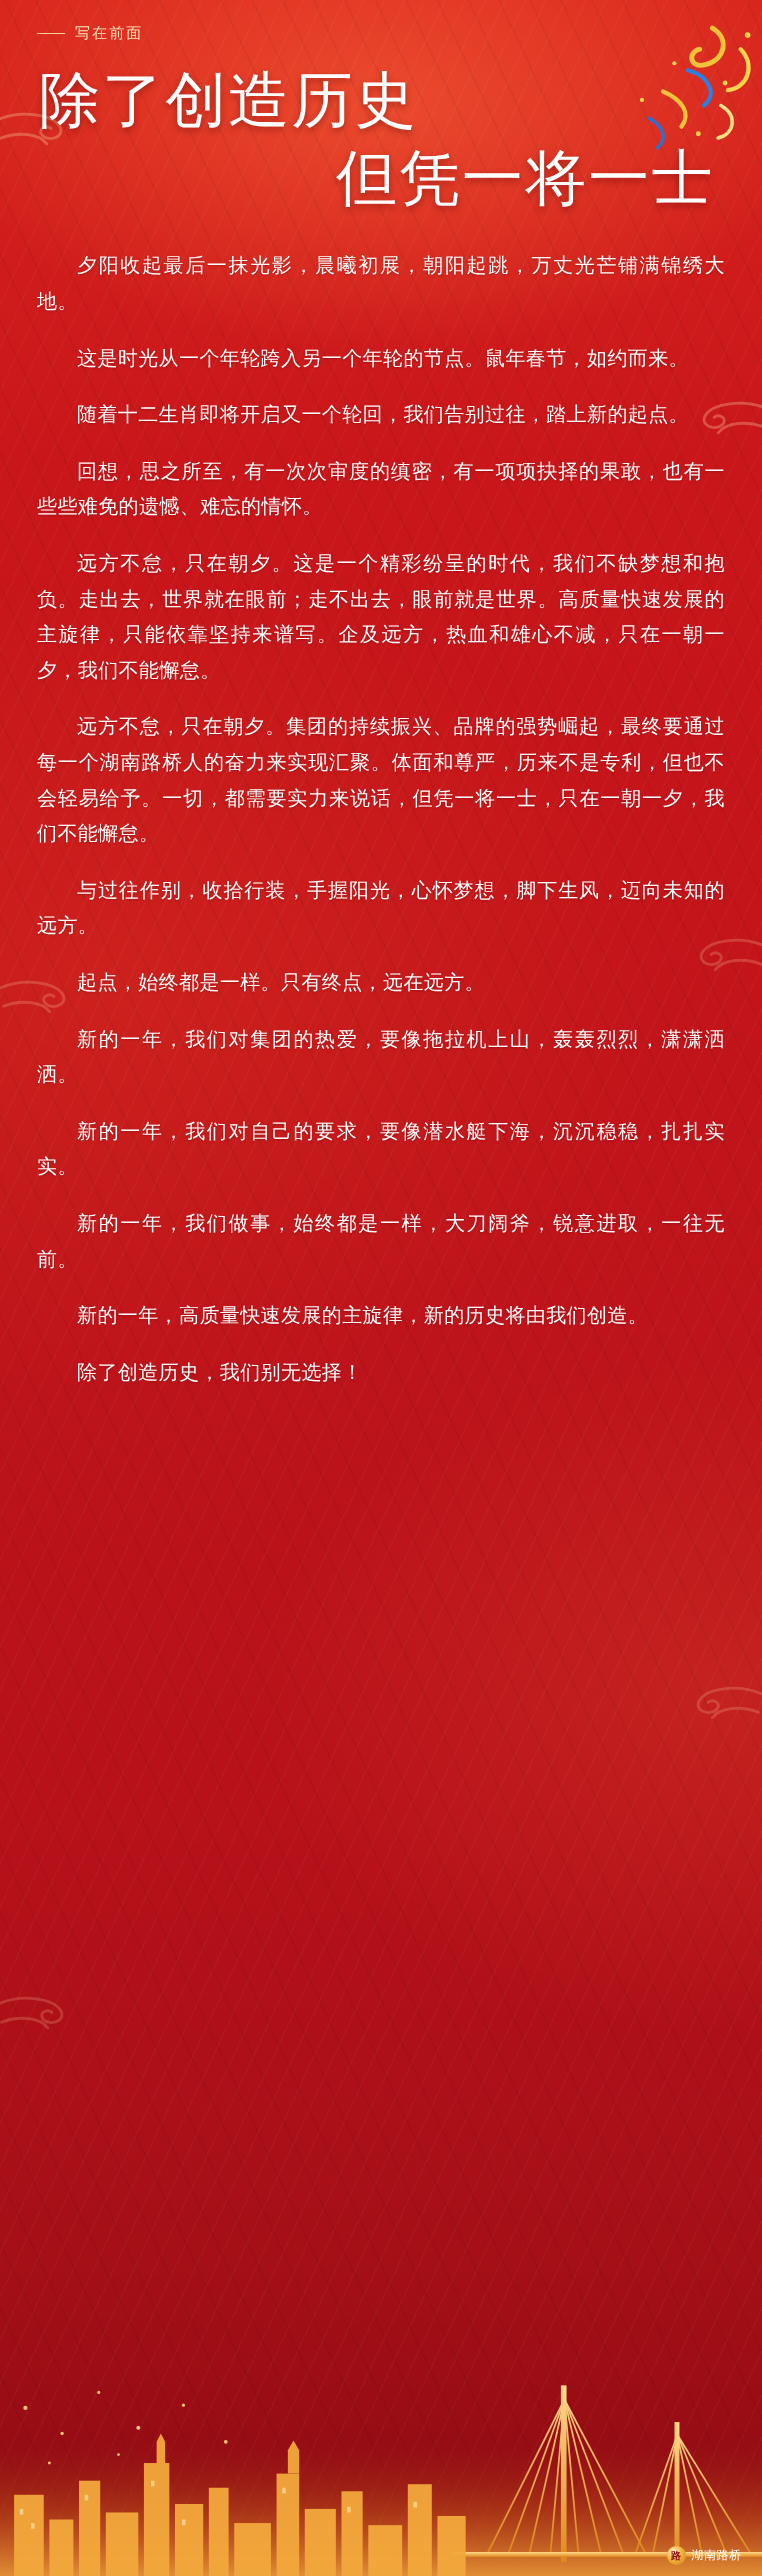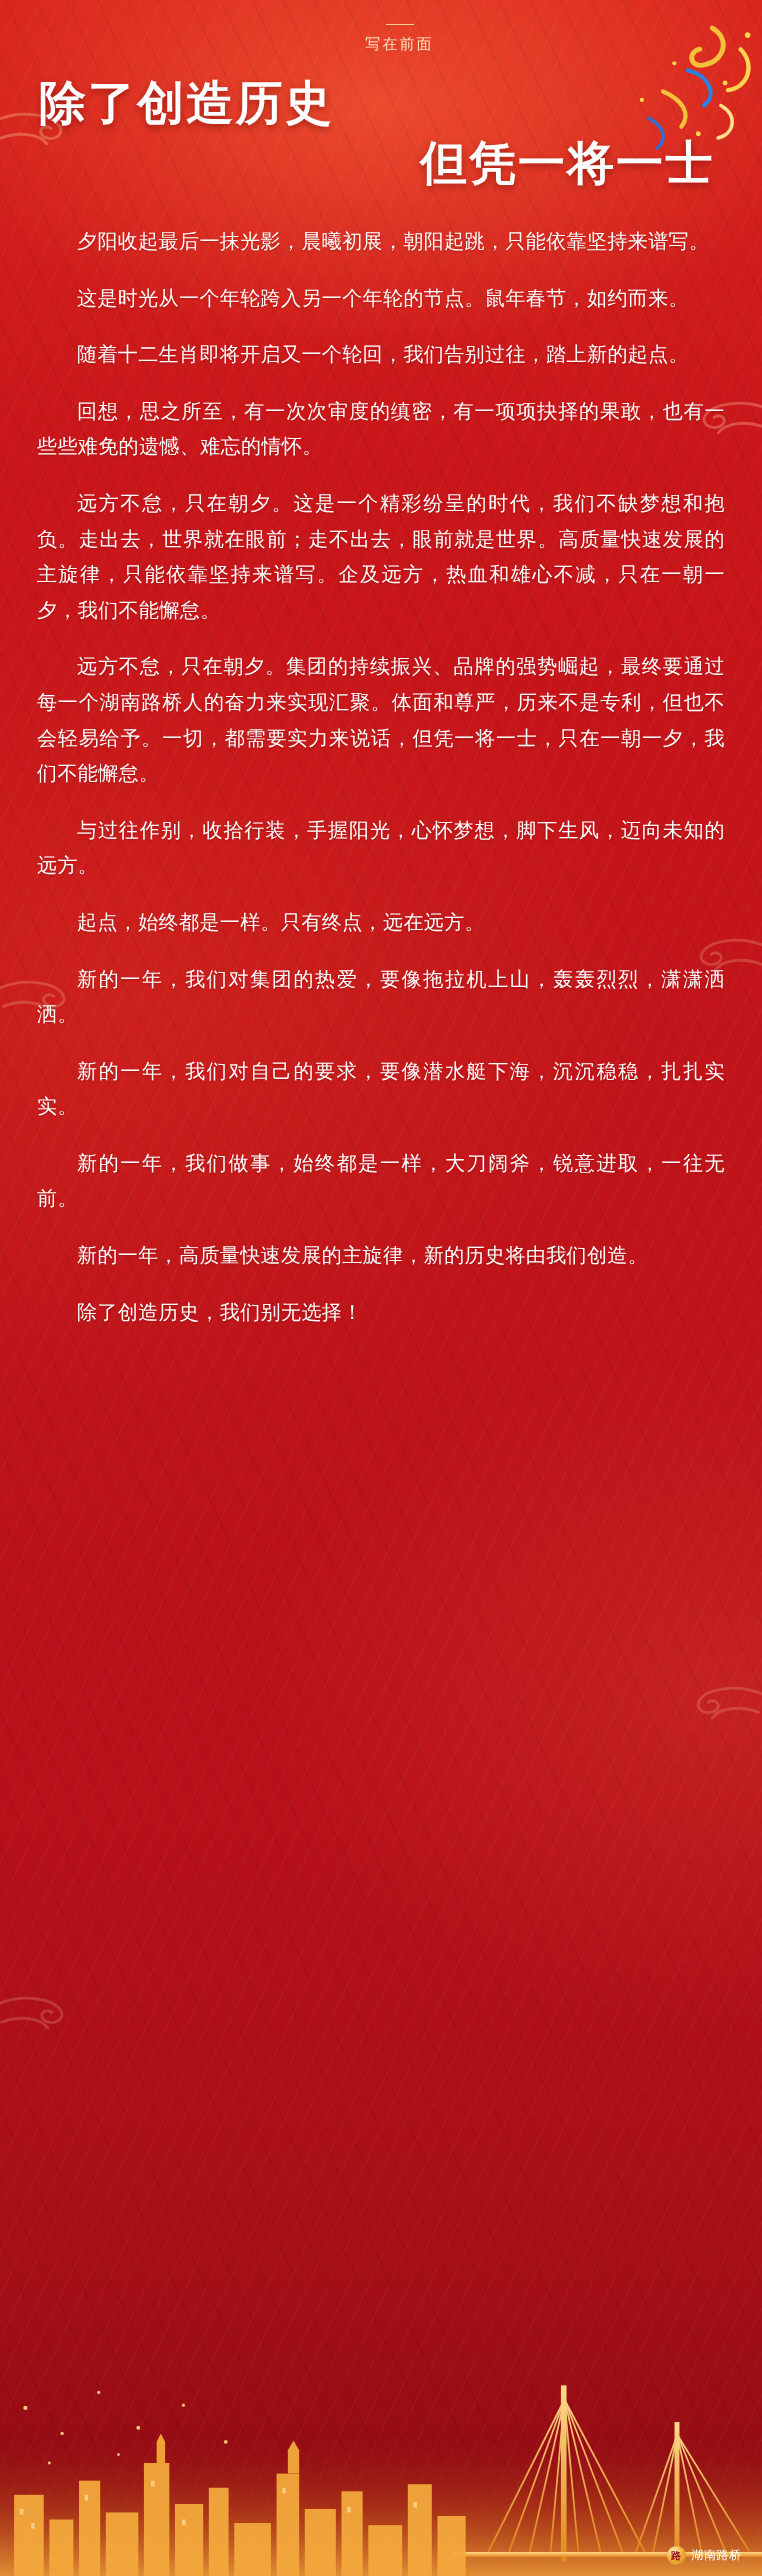--- a/index.html
+++ b/index.html
@@ -64,41 +64,40 @@
   
   .header {
     position: relative;
     padding-top: 24px;
   }
   .eyebrow {
     display: flex;
     align-items: center;
     gap: 10px;
     padding-left: 37px;
-    flex-direction: column;
   }
   .eyebrow .rule {
     width: 28px;
     height: 1.4px;
     background: #f7d9a0;
     opacity: 0.95;
   }
   .eyebrow .txt {
     color: #ffe4bb;
     font-size: 15px;
     letter-spacing: 2.1px;
   }
   .title-block {
     margin-top: 18.3px;
     padding: 0 32px;
     color: #ffffff;
   }
   .title-line {
-    font-size: 47px;
-    font-weight: bold;
+    font-size: 61px;
+    font-weight: normal;
     letter-spacing: 2.1px;
     line-height: 1.28;
     text-shadow: 0 2.8px 7px rgba(90,0,0,0.45);
   }
   .title-line.l1 { text-align: left; padding-left: 7px;}
   .title-line.l2 { text-align: right; padding-right: 15.5px; }
 
   
   .confetti { position: absolute; top: 21px; right: 0; width: 226px; height: 162px; pointer-events:none;}
   .confetti svg { width:100%; height:100%; display:block; }
@@ -231,21 +230,21 @@
       <span class="txt">写在前面</span>
     </div>
 
     <div class="title-block">
       <div class="title-line l1">除了创造历史</div>
       <div class="title-line l2">但凭一将一士</div>
     </div>
   </div>
 
   <div class="content">
-    <p class="para">夕阳收起最后一抹光影，晨曦初展，朝阳起跳，只能依靠坚持来谱写。</p>
+    <p class="para">夕阳收起最后一抹光影，晨曦初展，朝阳起跳，万丈光芒铺满锦绣大地。</p>
     <p class="para">这是时光从一个年轮跨入另一个年轮的节点。鼠年春节，如约而来。</p>
     <p class="para">随着十二生肖即将开启又一个轮回，我们告别过往，踏上新的起点。</p>
     <p class="para">回想，思之所至，有一次次审度的缜密，有一项项抉择的果敢，也有一些些难免的遗憾、难忘的情怀。</p>
     <p class="para">远方不怠，只在朝夕。这是一个精彩纷呈的时代，我们不缺梦想和抱负。走出去，世界就在眼前；走不出去，眼前就是世界。高质量快速发展的主旋律，只能依靠坚持来谱写。企及远方，热血和雄心不减，只在一朝一夕，我们不能懈怠。</p>
     <p class="para">远方不怠，只在朝夕。集团的持续振兴、品牌的强势崛起，最终要通过每一个湖南路桥人的奋力来实现汇聚。体面和尊严，历来不是专利，但也不会轻易给予。一切，都需要实力来说话，但凭一将一士，只在一朝一夕，我们不能懈怠。</p>
     <p class="para">与过往作别，收拾行装，手握阳光，心怀梦想，脚下生风，迈向未知的远方。</p>
     <p class="para">起点，始终都是一样。只有终点，远在远方。</p>
     <p class="para">新的一年，我们对集团的热爱，要像拖拉机上山，轰轰烈烈，潇潇洒洒。</p>
     <p class="para">新的一年，我们对自己的要求，要像潜水艇下海，沉沉稳稳，扎扎实实。</p>
     <p class="para">新的一年，我们做事，始终都是一样，大刀阔斧，锐意进取，一往无前。</p>

